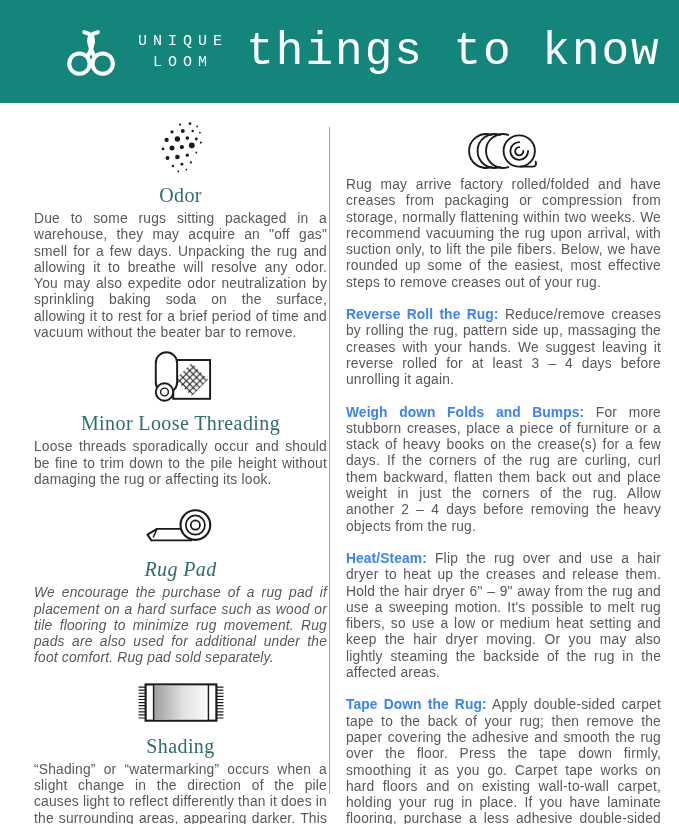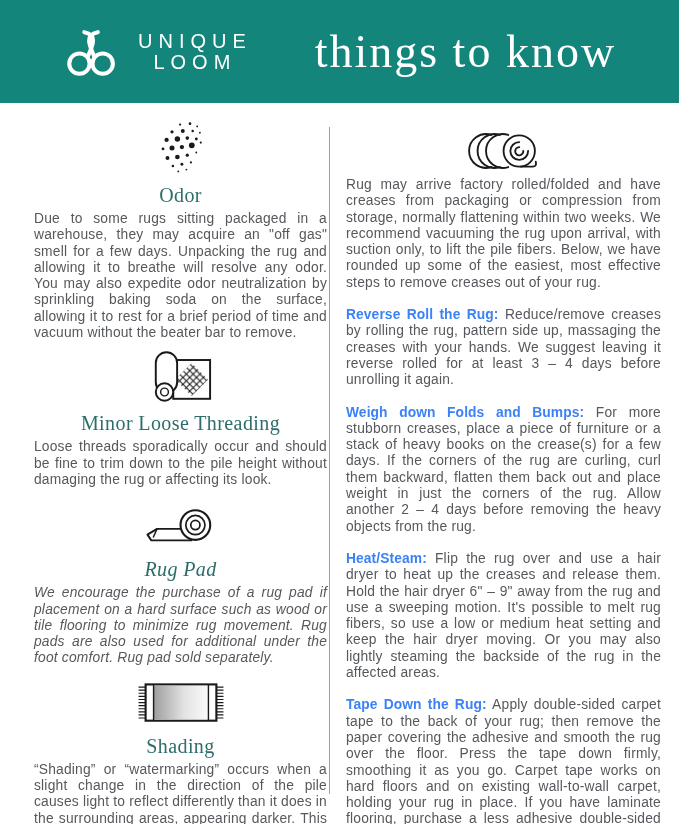--- a/index.html
+++ b/index.html
@@ -19,33 +19,34 @@
   }
   .brand {
     display: flex;
     align-items: center;
     margin-left: 62px;
     gap: 14px;
   }
   .brand svg { display: block; }
   .wordmark {
     color: #ffffff;
-    font-size: 20px;
+    font-size: 15px;
     letter-spacing: 6px;
     line-height: 21px;
     text-align: center;
     font-weight: 400;
+    font-family: Liberation Mono, monospace;
   }
   .title-wrap {
     flex: 1;
     text-align: center;
   }
   .page-title {
     color: #ffffff;
-    font-family: Liberation Serif, serif;
+    font-family: Liberation Mono, monospace;
     font-size: 46px;
     letter-spacing: 2px;
     font-weight: 500;
   }
   
   .content {
     display: flex;
     padding: 16px 18px 0 34px;
     height: 693px;
   }

